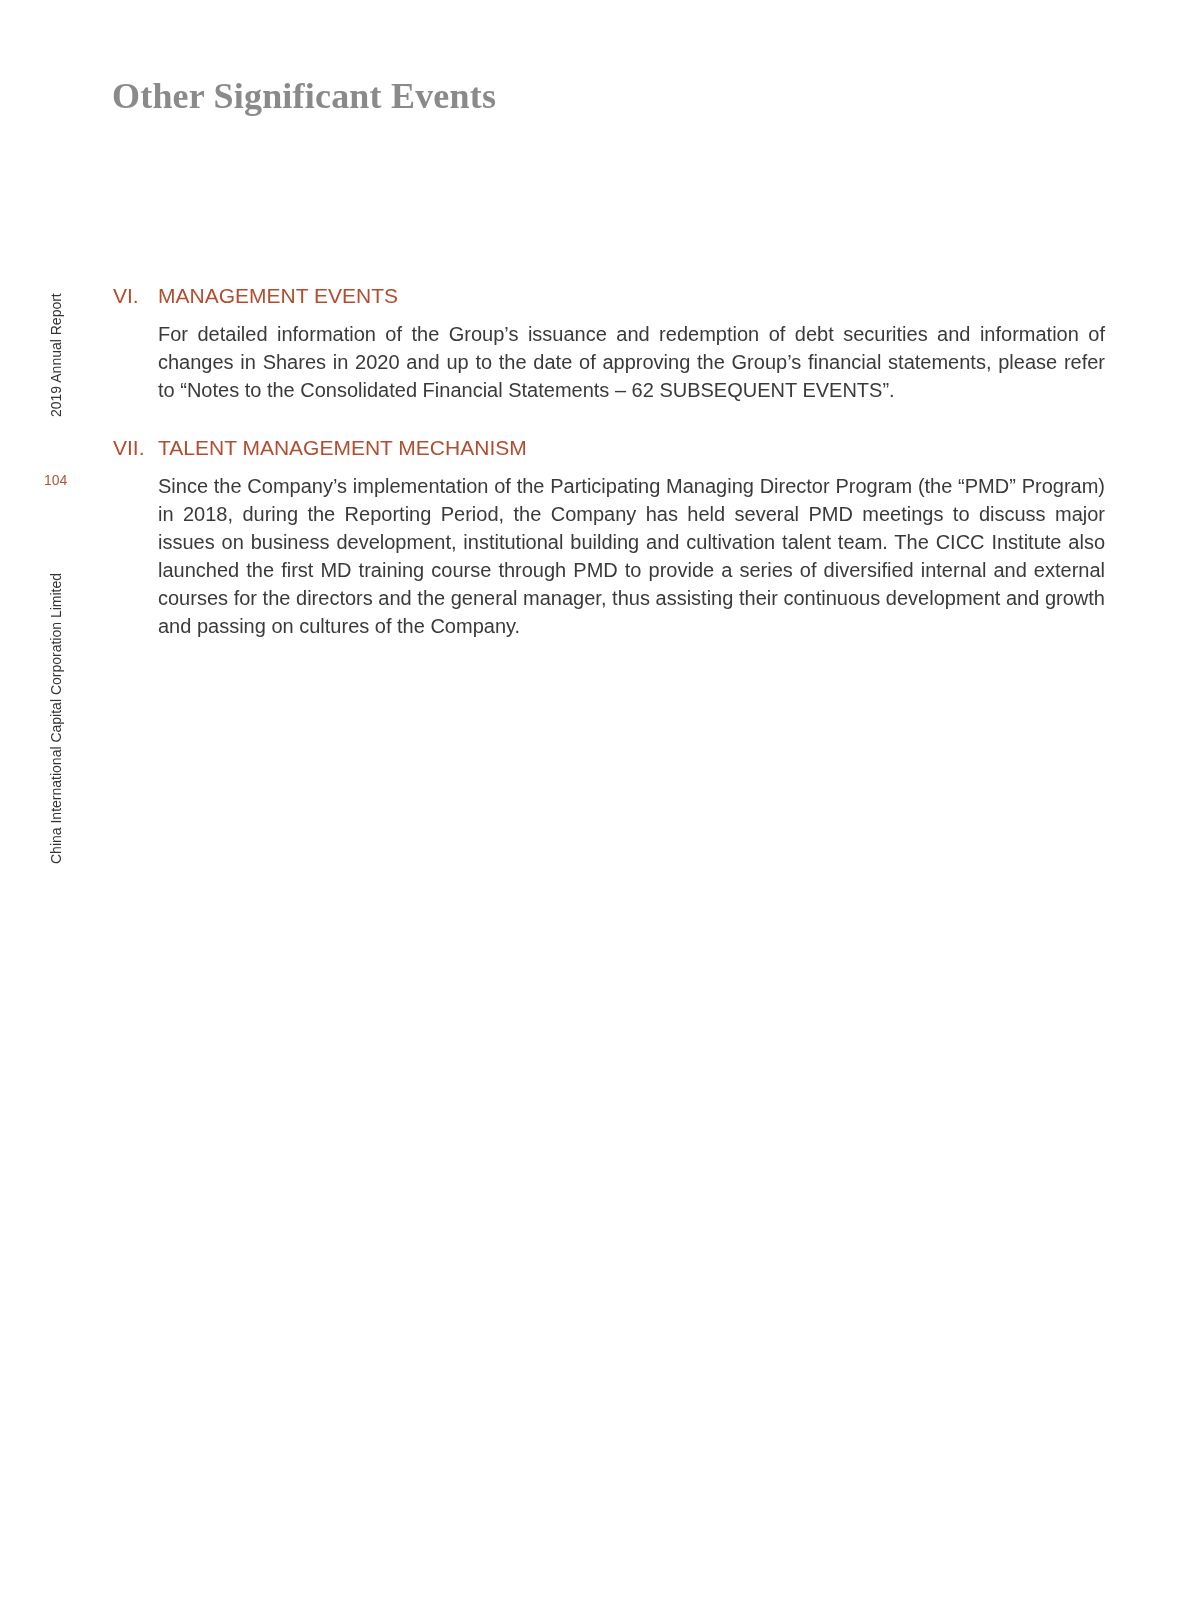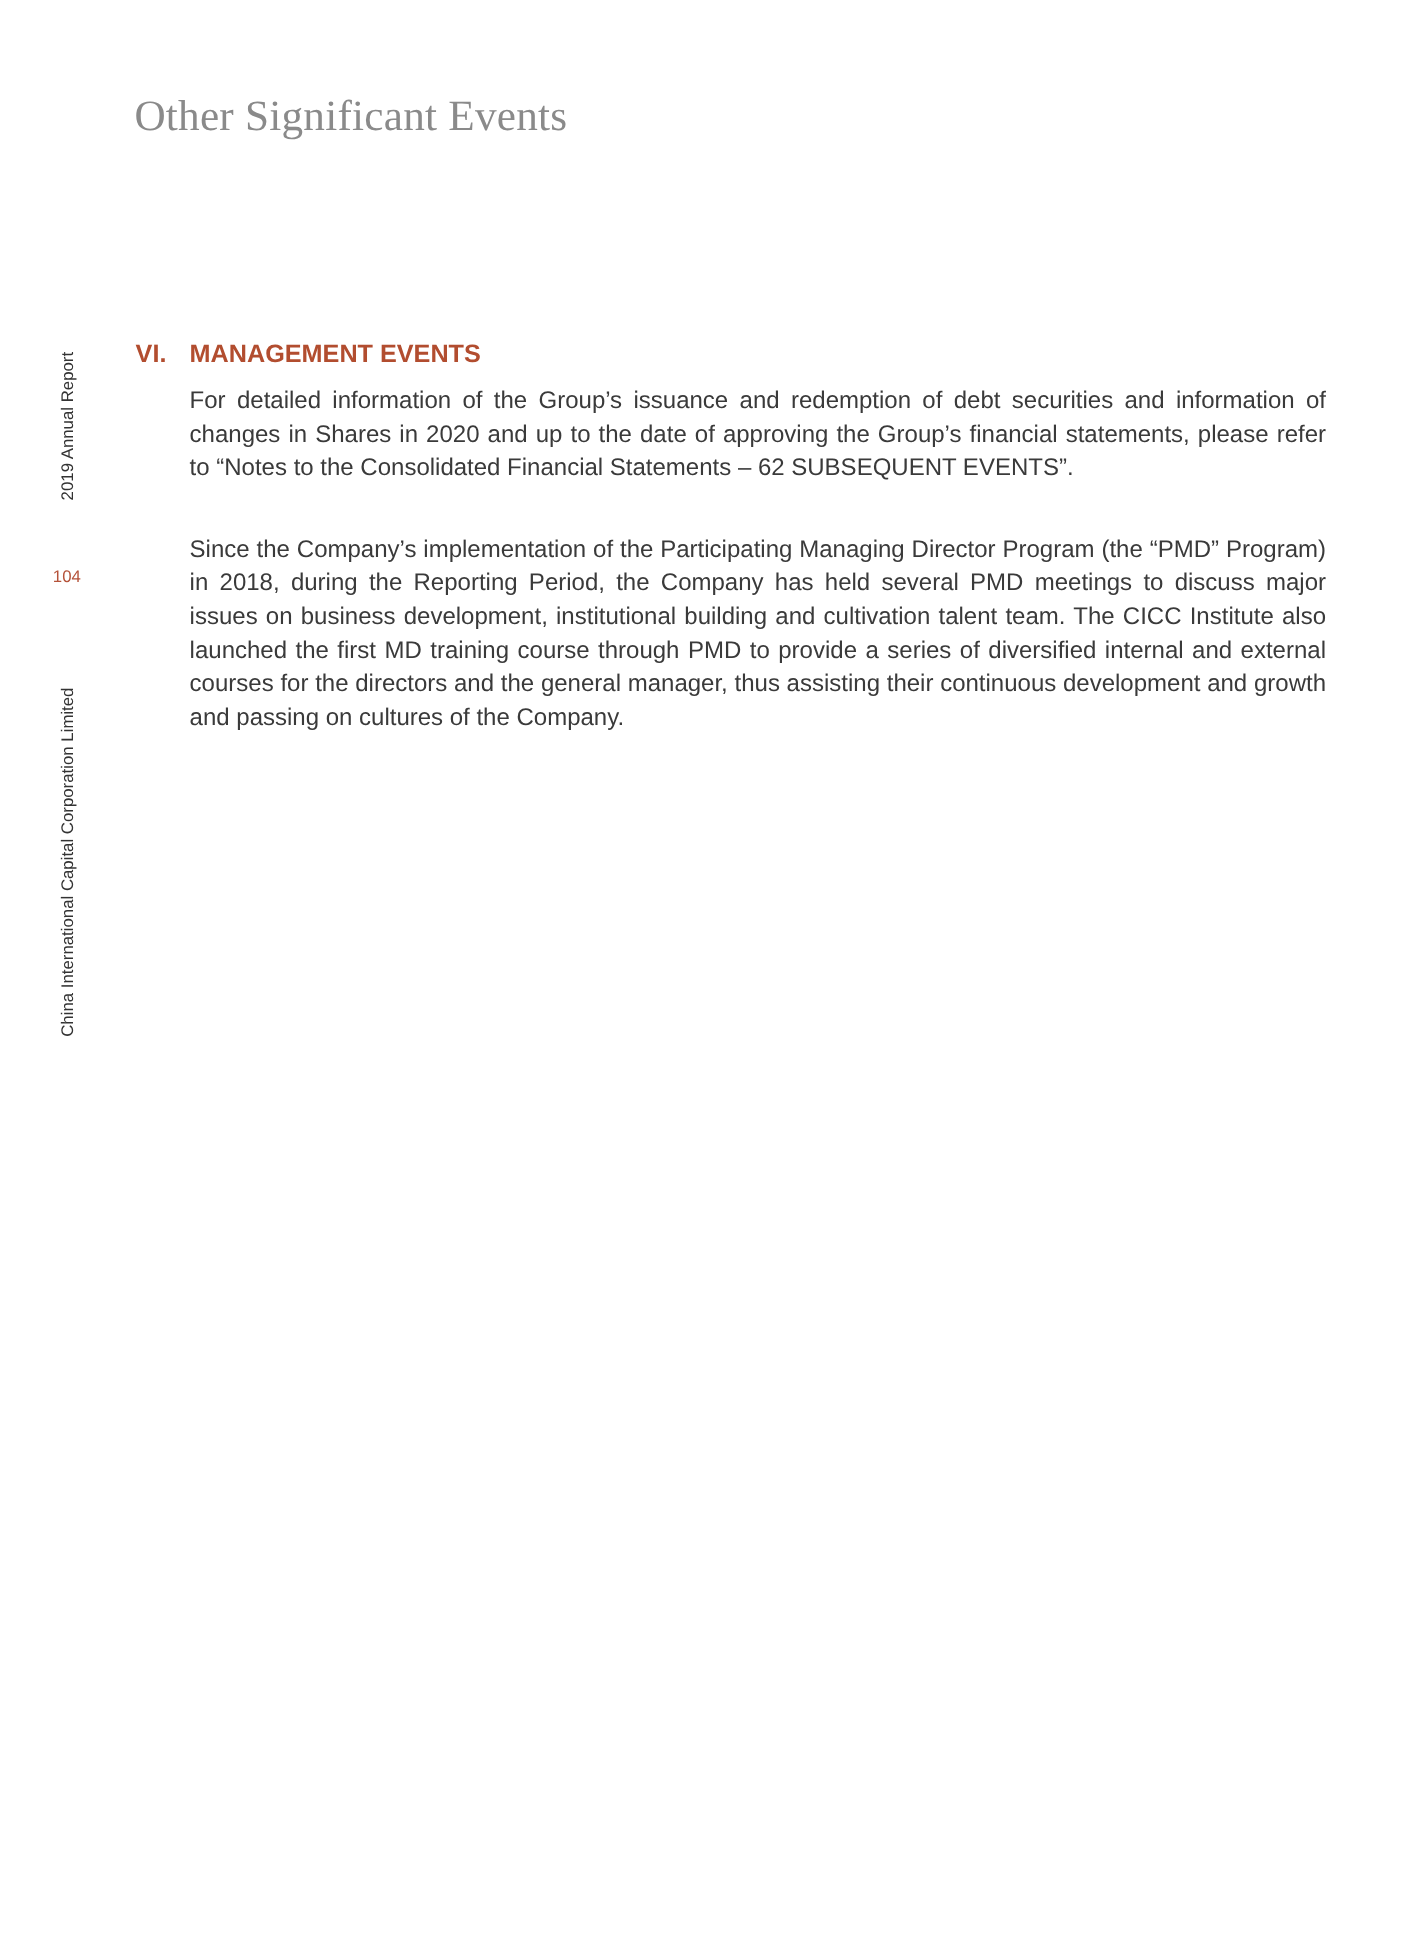--- a/index.html
+++ b/index.html
@@ -13,21 +13,21 @@
       position: relative;
       overflow: hidden;
       font-family: "Liberation Sans", sans-serif;
     }
     .page-title {
       position: absolute;
       left: 112px;
       top: 74px;
       font-family: "Liberation Serif", "DejaVu Serif", serif;
       font-size: 36px;
-      font-weight: normal;
+      font-weight: bold;
       color: #8a8a8a;
       letter-spacing: 0.2px;
       margin: 0;
       line-height: 44px;
       white-space: nowrap;
     }
     .side-rail {
       position: absolute;
       left: 0;
       top: 0;
@@ -64,21 +64,21 @@
     .section {
       position: absolute;
       left: 113px;
       width: 992px;
     }
     .section-heading {
       display: flex;
       align-items: center;
       margin: 0;
       font-family: "Liberation Sans", sans-serif;
-      font-weight: bold;
+      font-weight: normal;
       font-size: 21px;
       color: #b24d2f;
       line-height: 28px;
       white-space: nowrap;
     }
     .section-num {
       display: inline-block;
       width: 45px;
     }
     .section-body {
@@ -107,14 +107,18 @@
 
 <section class="section" id="sec-vi">
   <h2 class="section-heading">
     <span class="section-num">VI.</span>
     <span>MANAGEMENT EVENTS</span>
   </h2>
   <p class="section-body">For detailed information of the Group’s issuance and redemption of debt securities and information of changes in Shares in 2020 and up to the date of approving the Group’s financial statements, please refer to “Notes to the Consolidated Financial Statements – 62 SUBSEQUENT EVENTS”.</p>
 </section>
 
 <section class="section" id="sec-vii">
+  <h2 class="section-heading">
+    <span class="section-num">VII.</span>
+    <span>TALENT MANAGEMENT MECHANISM</span>
+  </h2>
   <p class="section-body">Since the Company’s implementation of the Participating Managing Director Program (the “PMD” Program) in 2018, during the Reporting Period, the Company has held several PMD meetings to discuss major issues on business development, institutional building and cultivation talent team. The CICC Institute also launched the first MD training course through PMD to provide a series of diversified internal and external courses for the directors and the general manager, thus assisting their continuous development and growth and passing on cultures of the Company.</p>
 </section>
 
 </body></html>

